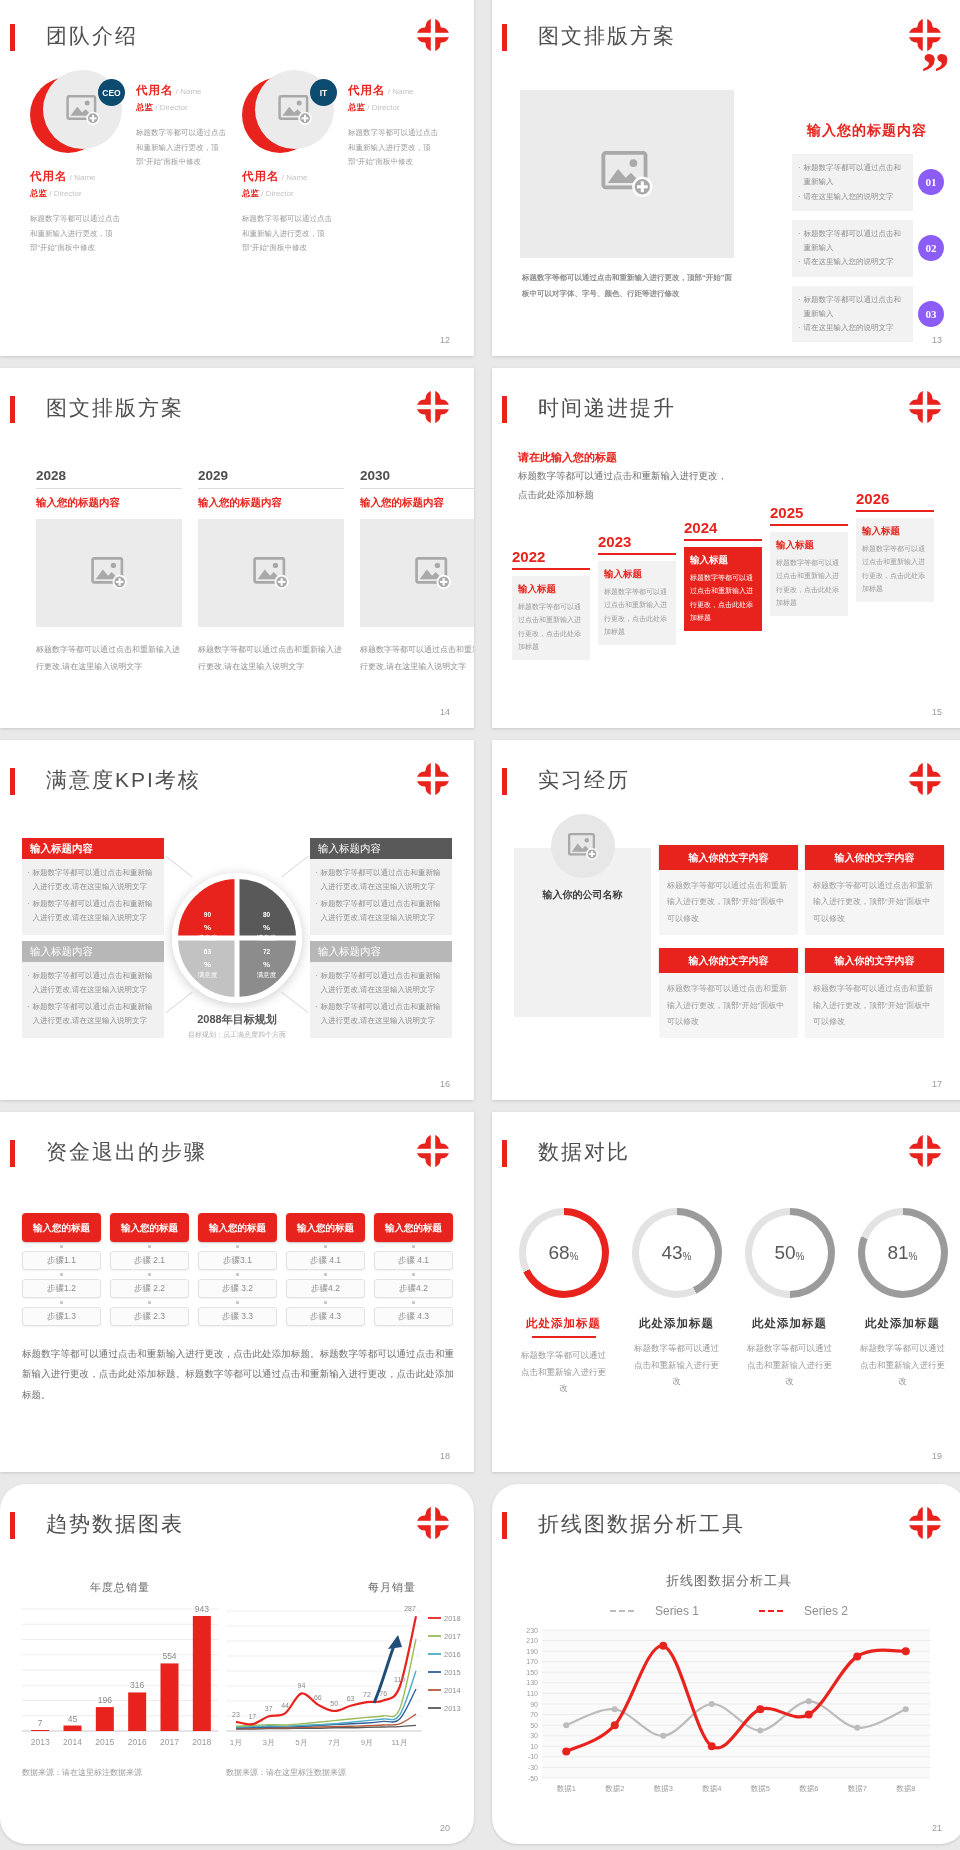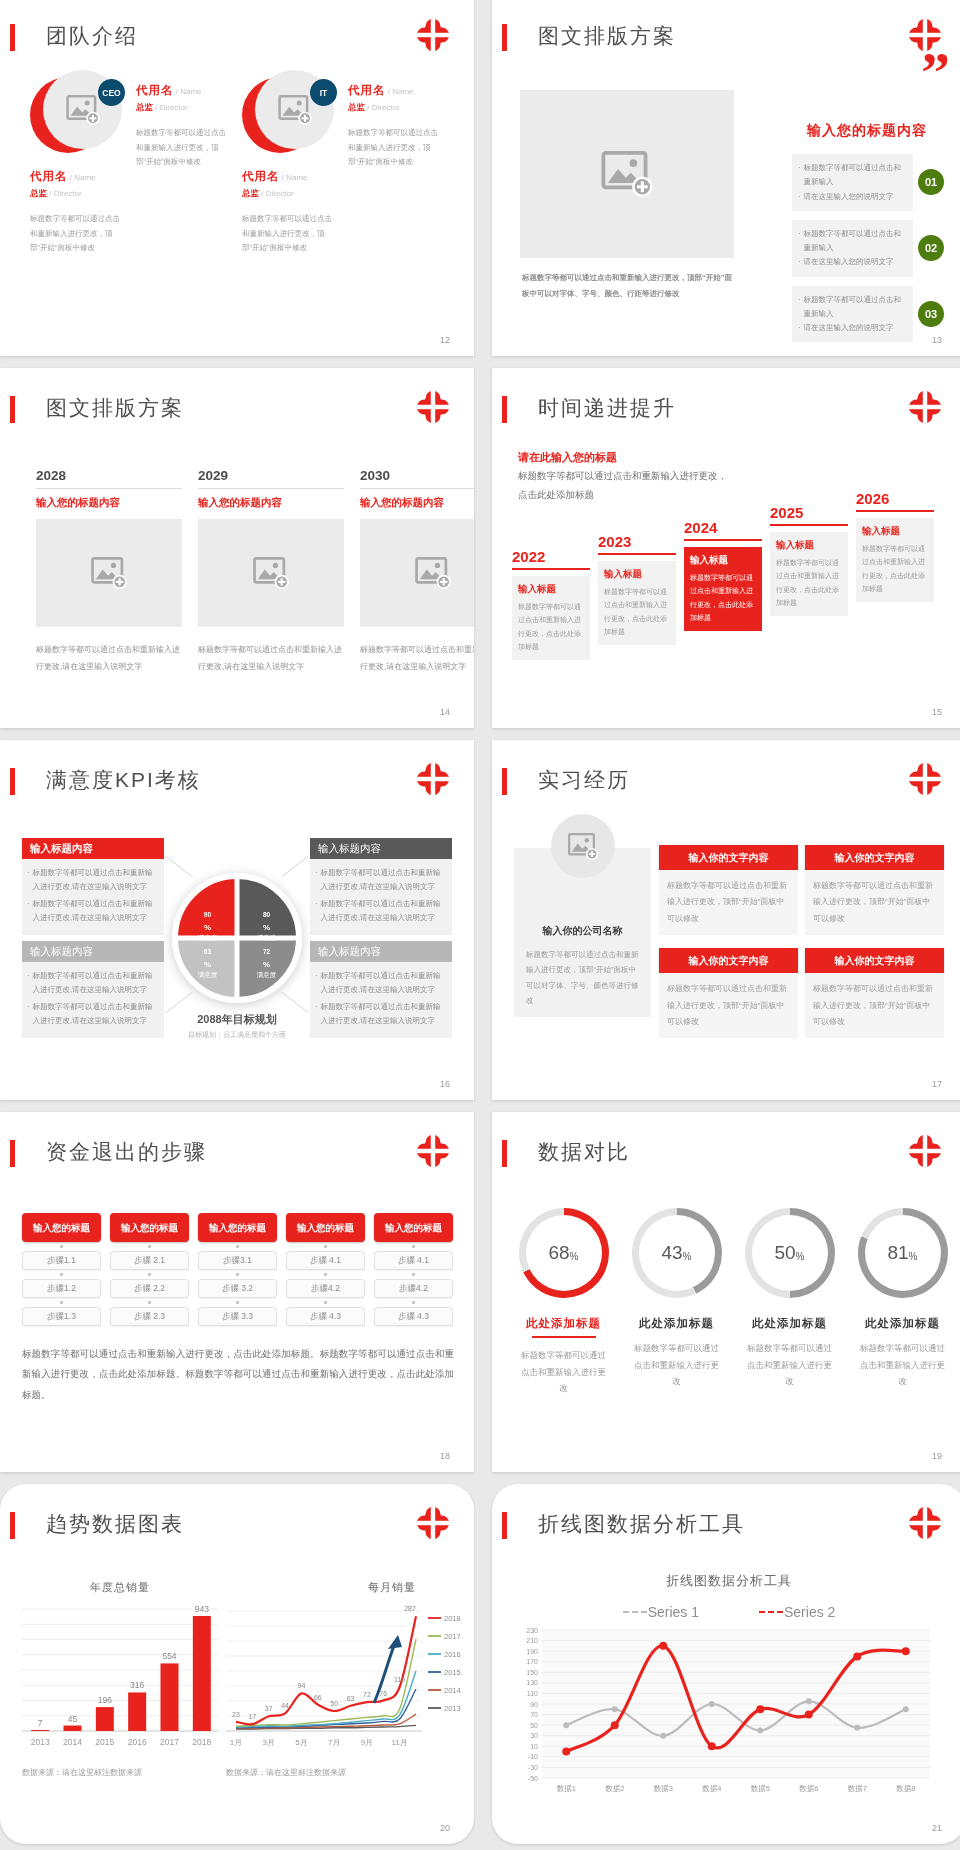--- a/index.html
+++ b/index.html
@@ -38,22 +38,22 @@
   .ph-caption{position:absolute;left:30px;top:274px;width:212px;font-size:7.5px;color:#8f8f8f;line-height:2.1;font-weight:bold;}
   .quote{position:absolute;right:16px;top:48px;font-size:58px;line-height:1;color:#e8231d;font-weight:bold;
     font-family:"Liberation Serif","DejaVu Serif",serif;}
   .l1-heading{position:absolute;left:296px;top:126px;width:158px;text-align:center;color:#e8231d;
     font-weight:bold;font-size:14px;letter-spacing:1px;}
   .l1-items{position:absolute;left:300px;top:158px;width:152px;display:flex;flex-direction:column;gap:9px;}
   .l1-item{display:flex;align-items:center;gap:5px;}
   .l1-box{flex:1;background:#f2f2f2;padding:7px 6px;font-size:7.5px;color:#8f8f8f;line-height:1.9;}
   .blt{display:flex;gap:3px;}
   .blt::before{content:"·";color:#8f8f8f;}
-  .l1-num{width:26px;height:26px;border-radius:50%;background:#4d7c0f;color:#fff;font-size:11px;font-weight:bold;
-    display:flex;align-items:center;justify-content:center;flex:none;}
+  .l1-num{width:26px;height:26px;border-radius:50%;background:#8b5cf6;color:#fff;font-size:11px;font-weight:bold;
+    display:flex;align-items:center;justify-content:center;flex:none;font-family:Liberation Serif, serif;}
 
   
   .cols3{position:absolute;left:36px;top:100px;display:flex;gap:16px;}
   .c3{width:146px;}
   .c3-year{font-size:13.5px;font-weight:bold;color:#4d4d4d;padding-bottom:5px;border-bottom:1px solid #dcdcdc;}
   .c3-heading{margin-top:7px;color:#e8231d;font-weight:bold;font-size:10.5px;}
   .c3-ph{margin-top:9px;height:108px;background:#ebebeb;display:flex;align-items:center;justify-content:center;}
   .c3-desc{margin-top:14px;font-size:8px;color:#8f8f8f;line-height:2.15;}
 
   
@@ -85,21 +85,21 @@
   .q span{font-size:6.5px;display:block;margin-top:1px;}
   .q.tl{left:7%;top:26%;} .q.tr{right:7%;top:26%;} .q.bl{left:7%;top:58%;} .q.br{right:7%;top:58%;}
   .kpi-line{position:absolute;width:34px;height:1px;background:#dadada;}
   .goal-title{position:absolute;left:162px;top:272px;width:150px;text-align:center;font-size:11px;font-weight:bold;color:#555;}
   .goal-sub{position:absolute;left:152px;top:290px;width:170px;text-align:center;font-size:7px;color:#b0b0b0;}
 
   
   .int-panel{position:absolute;left:22px;top:108px;width:137px;height:169px;background:#f1f1f1;}
   .int-avatar{position:absolute;left:59px;top:74px;width:64px;height:64px;border-radius:50%;background:#e7e7e7;
     display:flex;align-items:center;justify-content:center;}
-  .int-company{margin-top:76px;text-align:center;font-weight:bold;color:#3f3f3f;font-size:10px;}
+  .int-company{margin-top:40px;text-align:center;font-weight:bold;color:#3f3f3f;font-size:10px;}
   .int-cdesc{padding:9px 12px;font-size:7.5px;color:#9a9a9a;line-height:2.05;}
   .int-cards{position:absolute;left:167px;top:105px;width:285px;display:grid;
     grid-template-columns:139px 139px;column-gap:7px;row-gap:13px;}
   .int-card .head{background:#e8231d;color:#fff;font-weight:bold;font-size:10px;text-align:center;
     height:25px;line-height:25px;box-shadow:0 1px 2px rgba(0,0,0,.25);}
   .int-card .body{background:#f5f5f5;padding:8px;font-size:8px;color:#9a9a9a;line-height:2.05;min-height:60px;}
 
   
   .steps-row{position:absolute;left:22px;top:101px;display:flex;gap:9px;}
   .step-col{width:79px;display:flex;flex-direction:column;}
@@ -127,21 +127,21 @@
   .ca-title{position:absolute;left:22px;top:96px;width:196px;text-align:center;font-size:11px;color:#6a6a6a;letter-spacing:1px;}
   .cm-title{position:absolute;left:226px;top:96px;width:190px;text-align:right;font-size:11px;color:#6a6a6a;letter-spacing:1px;}
   .chart-annual{position:absolute;left:22px;top:115px;}
   .chart-monthly{position:absolute;left:226px;top:115px;}
   .src-a{position:absolute;left:22px;top:283px;font-size:8px;color:#9a9a9a;}
   .src-b{position:absolute;left:226px;top:283px;font-size:8px;color:#9a9a9a;}
 
   
   .lt-title{position:absolute;left:0;top:88px;width:474px;text-align:center;font-size:13px;color:#6a6a6a;letter-spacing:1px;}
   .lt-legend{position:absolute;left:0;top:120px;width:474px;display:flex;justify-content:center;gap:60px;}
-  .leg-item{display:flex;align-items:center;gap:1px;font-size:14px;color:#8f8f8f;}
+  .leg-item{display:flex;align-items:center;gap:21px;font-size:12px;color:#8f8f8f;}
   .leg-swatch{width:24px;border-top:2px dashed #999;}
   .chart-tool{position:absolute;left:24px;top:138px;}
 </style>
 </head>
 <body>
 
 <svg width="0" height="0" style="position:absolute">
   <symbol id="icon-img" viewBox="0 0 40 36">
     <rect x="1.5" y="1.5" width="33" height="27" rx="2" fill="none" stroke="#a9a9a9" stroke-width="3"></rect>
     <circle cx="25" cy="9.5" r="3" fill="#a9a9a9"></circle>
@@ -410,21 +410,20 @@
 </div>
 
 <div class="slide col-r row3">
   <div class="red-tab"></div>
   <div class="slide-title">实习经历</div>
   <svg class="logo">
       <use href="#logo-clover"></use>
     </svg>
   <div class="int-panel">
     <div class="int-company">输入你的公司名称</div>
-    <div class="int-cdesc">标题数字等都可以通过点击和重新输入进行更改，顶部“开始”面板中可以对字体、字号、颜色等进行修改</div>
   </div>
   <div class="int-avatar">
       <svg class="ph-icon" width="30" height="27">
         <use href="#icon-img"></use>
       </svg>
     </div>
   <div class="int-cards">
     <div class="int-card">
       <div class="head">输入你的文字内容</div>
       <div class="body">标题数字等都可以通过点击和重新输入进行更改，顶部“开始”面板中可以修改</div>

